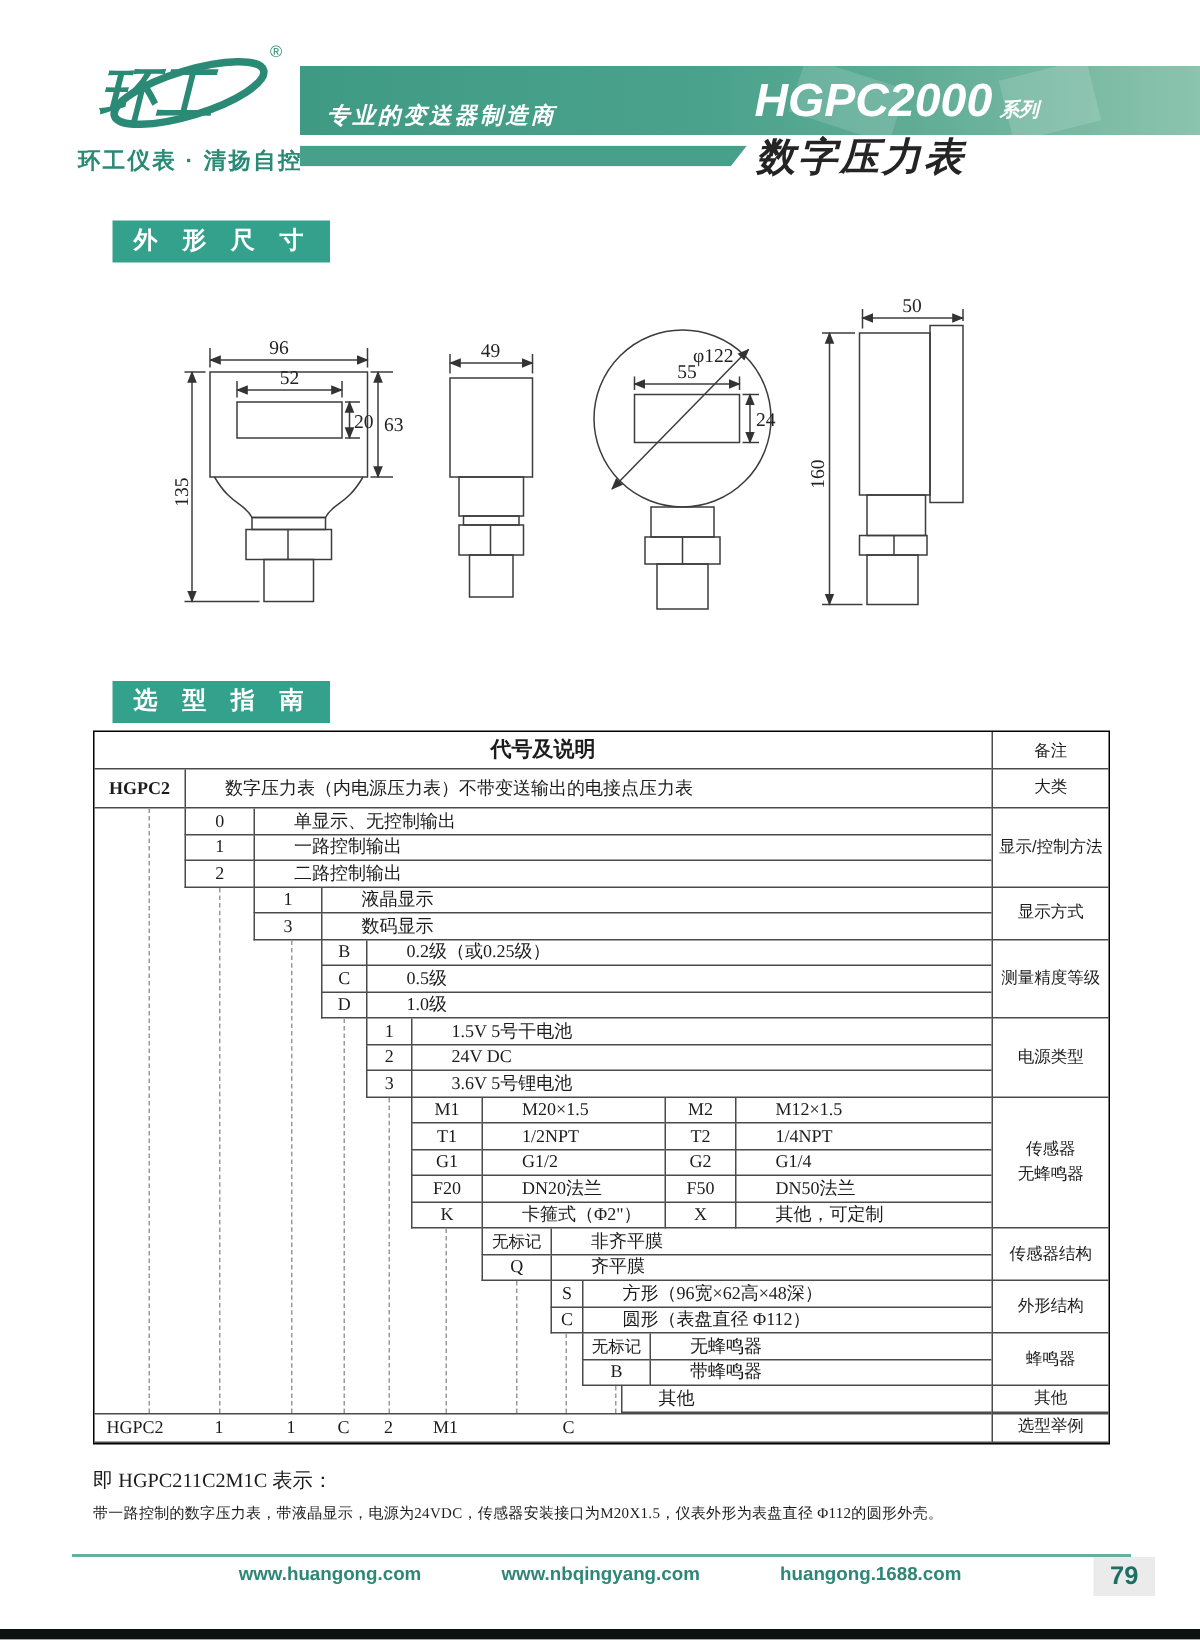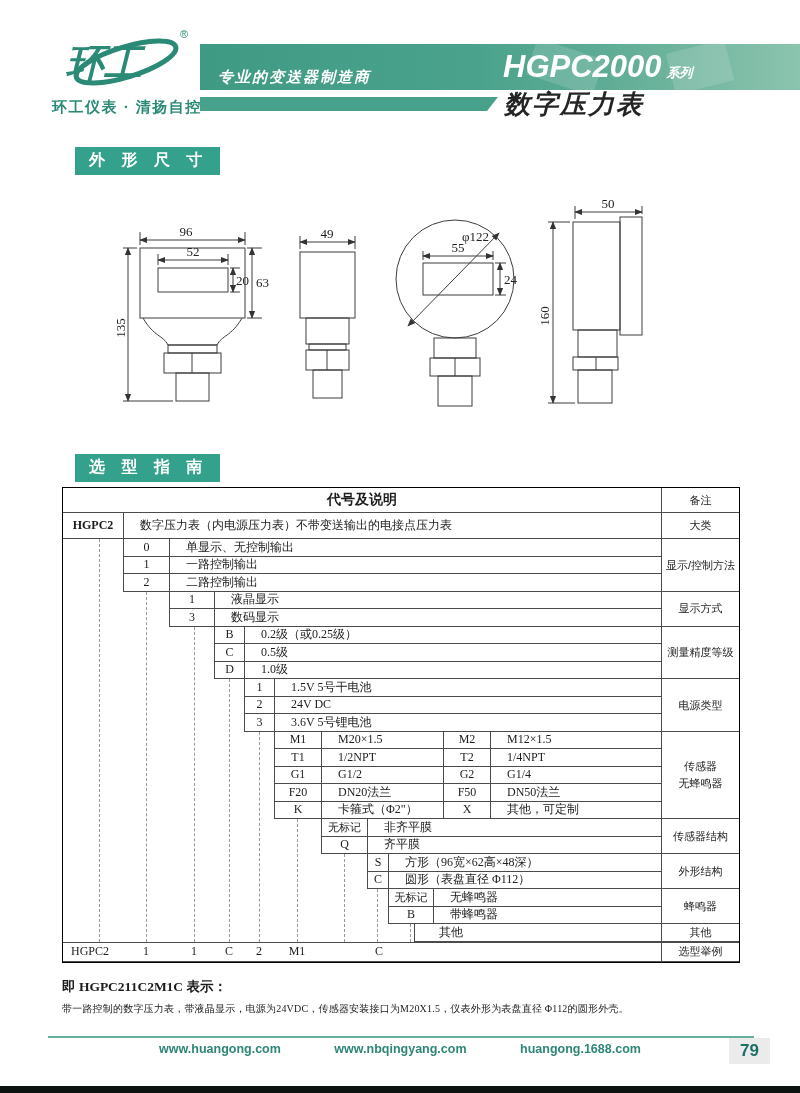--- a/index.html
+++ b/index.html
@@ -26,35 +26,35 @@
   .draw{position:absolute;left:0;top:185px;}
   .draw text{font-family:"Liberation Serif","DejaVu Serif",serif;font-size:13px;fill:#222;}
   
   .tbl{position:absolute;left:62px;top:487px;width:676px;height:474px;
        border:1px solid #000000;box-sizing:content-box;
        font-family:"Liberation Serif","DejaVu Serif",serif;color:#1c1c1c;}
   .cell{position:absolute;box-sizing:border-box;border-left:1px solid #4b4b4b;
         border-bottom:1px solid #4b4b4b;font-size:12px;display:flex;align-items:center;}
   .noL{border-left:none;}
   .code{justify-content:center;text-align:center;}
-  .val{padding-left:16px;}
+  .val{padding-left:26px;}
   .hdr{justify-content:center;font-family:"Liberation Sans",sans-serif;font-weight:bold;
        font-size:14px;}
   .rmk{justify-content:center;text-align:center;font-size:11px;line-height:1.5;
        font-family:"Liberation Sans",sans-serif;white-space:pre-line;}
   .bold{font-weight:bold;}
   .dash{position:absolute;width:0;border-left:1px dashed #999;}
   .exT{border-top:1px solid #4b4b4b;}
   .exv{position:absolute;top:0;height:100%;display:flex;align-items:center;font-size:12px;
        transform:translateX(-50%);}
   .exv.first{transform:none;}
   
   .note{position:absolute;left:62px;top:978px;width:680px;
         font-family:"Liberation Serif","DejaVu Serif",serif;}
-  .note .l1{font-size:13.5px;font-weight:bold;margin-bottom:6px;}
+  .note .l1{font-size:13.5px;font-weight:normal;margin-bottom:6px;}
   .note .l2{font-size:10px;letter-spacing:.2px;}
   .frule{position:absolute;left:48px;top:1036px;width:706px;height:2px;background:#63b09e;}
   .flinks{position:absolute;left:0;top:1042px;width:800px;text-align:center;
           font-size:12.5px;font-weight:bold;color:#2e8677;}
   .flinks span{margin:0 25px;cursor:pointer;text-align:center;}
   .pagenum{position:absolute;right:30px;top:1038px;background:#ebebeb;color:#1e6f63;
            font-size:17px;font-weight:bold;padding:3px 11px;}
   .bbar{position:absolute;left:0;bottom:0;width:800px;height:7px;background:#0c120f;}
 </style>
 </head>

